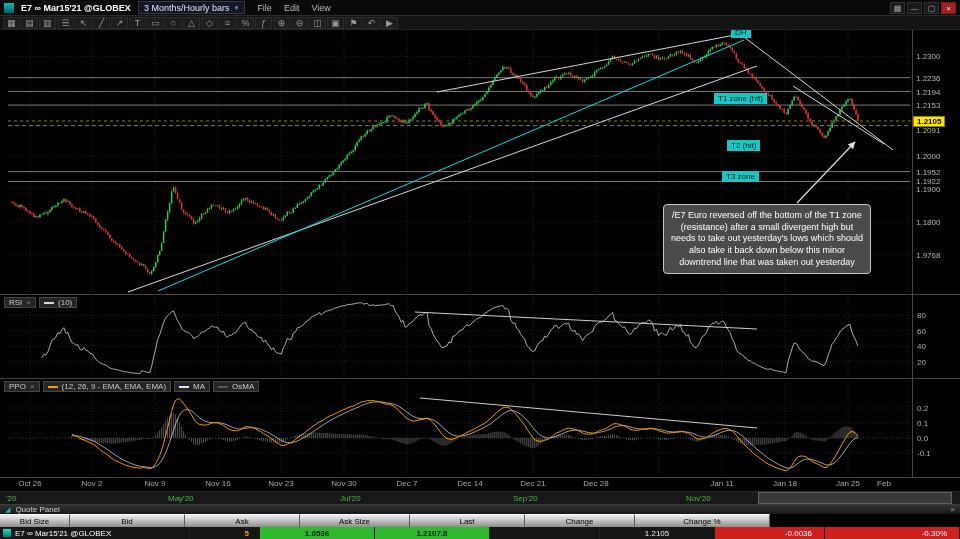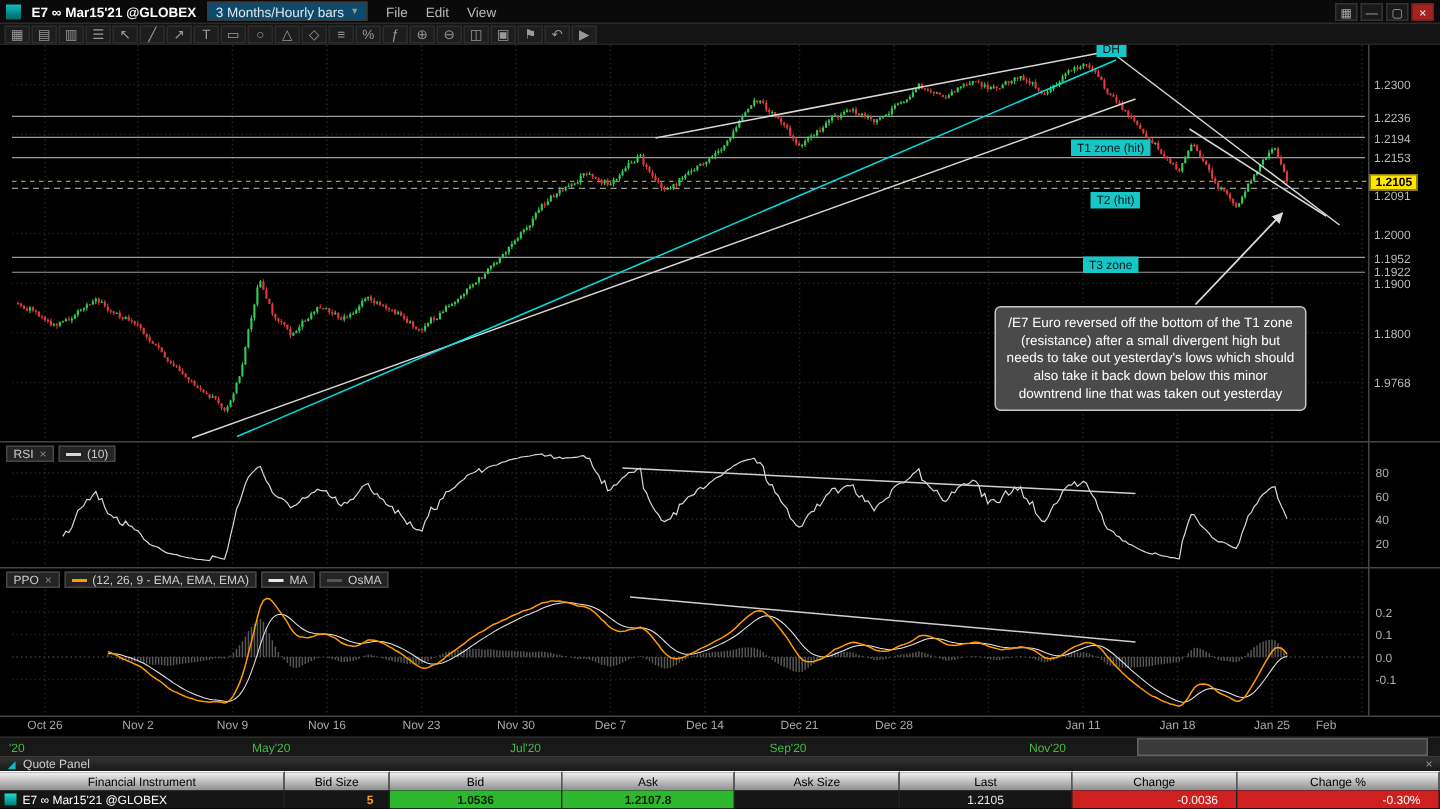--- a/index.html
+++ b/index.html
@@ -3,21 +3,21 @@
 <meta charset="utf-8">
 <style>
   *{margin:0;padding:0;box-sizing:border-box;}
   html,body{width:960px;height:539px;background:#000;overflow:hidden;font-family:"Liberation Sans",sans-serif;}
   .app{position:relative;width:960px;height:539px;background:#000;color:#ccc;}
 
   
   .titlebar{position:absolute;top:0;left:0;width:960px;height:16px;background:#0a0a0a;border-bottom:1px solid #2b2b2b;display:flex;align-items:center;gap:7px;padding:0 4px;font-size:9px;z-index:30;}
   .app-icon{width:10px;height:10px;background:linear-gradient(180deg,#11bbbb,#066);display:inline-block;flex:0 0 auto;}
   .symbol-title{color:#fff;font-weight:bold;white-space:nowrap;}
-  .tf-btn{display:flex;align-items:center;gap:4px;background:#0c4a6e;border:1px solid #3a3a3a;color:#e5e5e5;font-size:9px;height:13px;padding:0 5px;cursor:default;}
+  .tf-btn{display:flex;align-items:center;gap:4px;background:#0f172a;border:1px solid #3a3a3a;color:#e5e5e5;font-size:9px;height:13px;padding:0 5px;cursor:default;}
   .tf-btn .caret{font-size:6px;color:#999;}
   .menus{display:flex;gap:2px;}
   .menu-item{color:#bbb;padding:0 5px;}
   .win-controls{margin-left:auto;display:flex;gap:2px;align-items:center;}
   .wc{width:15px;height:12px;text-align:center;line-height:11px;color:#aaa;font-size:8px;background:#1a1a1a;border:1px solid #333;}
   .wc.close{color:#fff;background:#a32222;border-color:#7a1a1a;}
 
   
   .toolbar{position:absolute;top:16px;left:0;width:960px;height:14px;background:#141414;border-bottom:1px solid #242424;display:flex;align-items:center;gap:1px;padding:0 3px;z-index:30;}
   .ticon{width:17px;height:12px;font-size:9px;line-height:11px;text-align:center;color:#9a9a9a;background:#1d1d1d;border:1px solid #2c2c2c;}
@@ -1407,21 +1407,21 @@
       <line x1="437" y1="92" x2="740" y2="34" stroke="#d8d8d8" stroke-width="1"></line>
       <line x1="740" y1="34" x2="893" y2="150" stroke="#d8d8d8" stroke-width="1"></line>
       <line x1="793" y1="86" x2="884" y2="144" stroke="#d8d8d8" stroke-width="1"></line>
       <line x1="415" y1="312" x2="757" y2="329" stroke="#cfcfcf" stroke-width="1"></line>
       <line x1="420" y1="398" x2="757" y2="428" stroke="#cfcfcf" stroke-width="1"></line>
       <line x1="797" y1="203" x2="855" y2="142" stroke="#ddd" stroke-width="1.2" marker-end="url(#arrowhead)"></line>
     </svg>
 
   <div class="zlabel" style="left:731px;top:27px;">DH</div>
   <div class="zlabel" style="left:714px;top:93px;">T1 zone (hit)</div>
-  <div class="zlabel" style="left:727px;top:128px;">T2 (hit)</div>
+  <div class="zlabel" style="left:727px;top:140px;">T2 (hit)</div>
   <div class="zlabel" style="left:722px;top:171px;">T3 zone</div>
 
   <div class="annotation">/E7 Euro reversed off the bottom of the T1 zone (resistance) after a small divergent high but needs to take out yesterday's lows which should also take it back down below this minor downtrend line that was taken out yesterday</div>
 
   <div class="ind-header" style="top:297px;left:4px;">
     <span class="chip">
       <span>RSI</span>
       <span class="x">×</span>
     </span>
     <span class="chip">
@@ -1500,21 +1500,20 @@
       <span class="tl-label" style="left: 686px;">Nov'20</span>
     </div>
 
   <div class="qheader">
     <span class="qh-caret">◢</span>
     <span>Quote Panel</span>
     <span class="x">×</span>
   </div>
 
   <div class="qcols" id="qcols">
-      <div class="qcol" style="width: 190px;">Financial Instrument</div>
       <div class="qcol" style="width: 70px;">Bid Size</div>
       <div class="qcol" style="width: 115px;">Bid</div>
       <div class="qcol" style="width: 115px;">Ask</div>
       <div class="qcol" style="width: 110px;">Ask Size</div>
       <div class="qcol" style="width: 115px;">Last</div>
       <div class="qcol" style="width: 110px;">Change</div>
       <div class="qcol" style="width: 135px;">Change %</div>
     </div>
   <div class="qrow" id="qrow">
       <div class="qcell c-instrument" style="width: 190px;">

